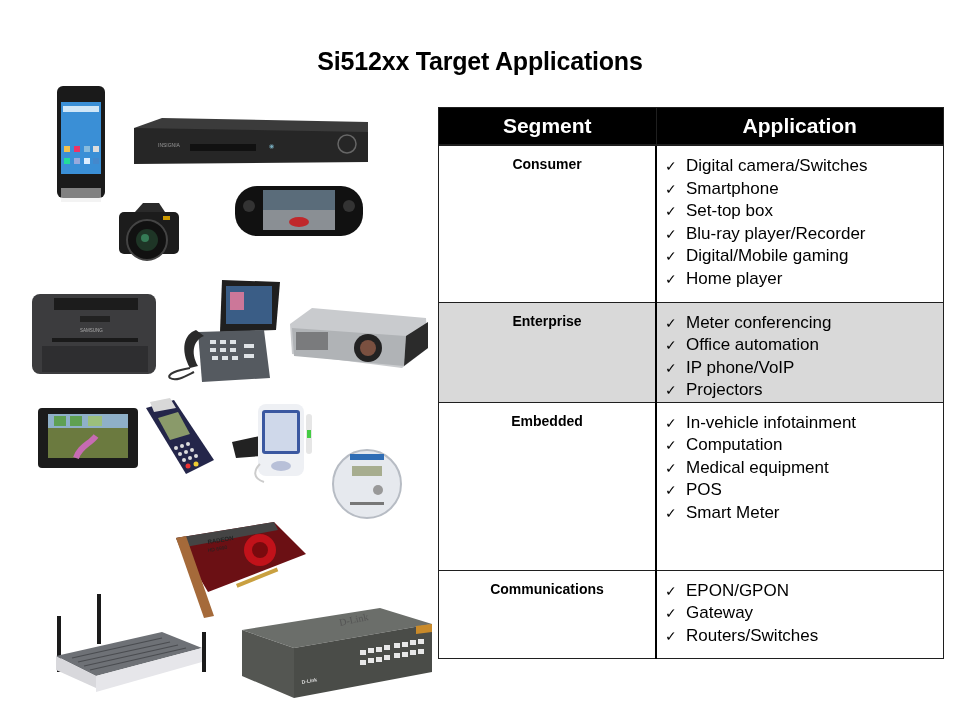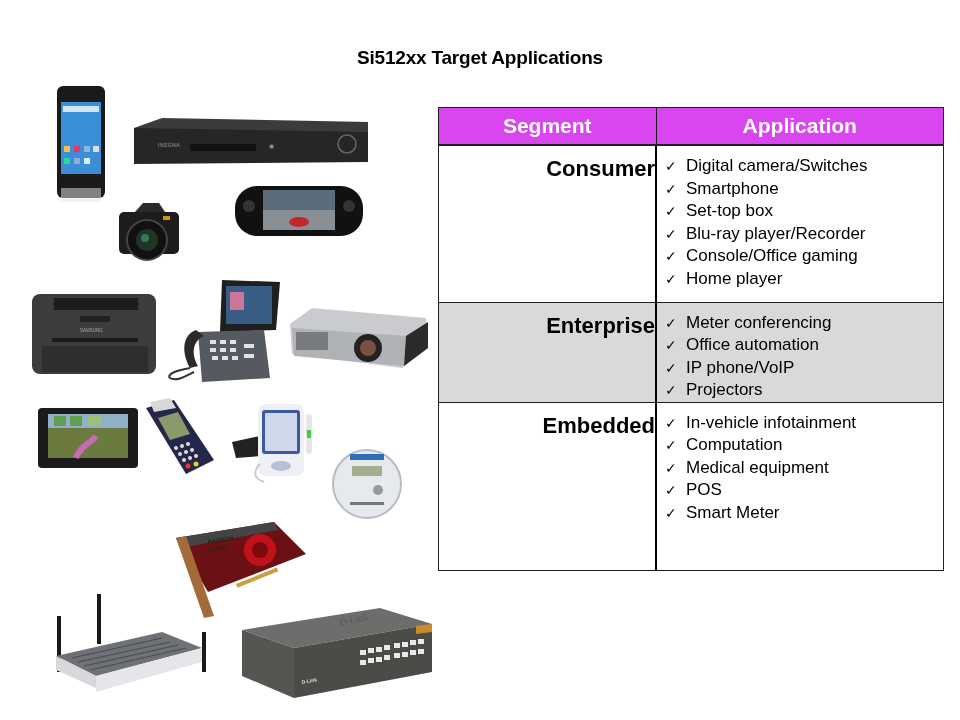--- a/index.html
+++ b/index.html
@@ -1,27 +1,27 @@
 <!DOCTYPE html>
 <html><head>
 <meta charset="utf-8">
 <style>
   html, body { margin:0; padding:0; }
   body { width:960px; height:720px; background:#ffffff; position:relative; overflow:hidden;
          font-family:"Liberation Sans", sans-serif; color:#000; }
   .title { position:absolute; left:0; top:47px; width:960px; text-align:center;
-           font-size:19px; font-weight:bold; letter-spacing:-0.2px; }
+           font-size:25px; font-weight:bold; letter-spacing:-0.2px; }
   
   .pic { position:absolute; }
   
   .tbl { position:absolute; left:438px; top:107px; width:506px; border-collapse:collapse; }
-  .tbl th { background:#d946ef; color:#fff; font-size:21px; font-weight:bold; height:36px;
+  .tbl th { background:#000000; color:#fff; font-size:21px; font-weight:bold; height:36px;
             border:1px solid #1f1f1f; border-bottom:2px solid #1f1f1f; padding:0; }
   .tbl td { border:1px solid #1f1f1f; vertical-align:top; padding:0; }
-  .tbl td.seg { width:216px; text-align:right; font-weight:bold; font-size:22px; padding-top:10px; border-right:2px solid #000; }
+  .tbl td.seg { width:216px; text-align:center; font-weight:bold; font-size:14px; padding-top:10px; border-right:2px solid #000; }
   .tbl td.app { font-size:17px; padding-top:9px; padding-left:8px; line-height:22.5px; }
   .tbl tr.alt td { background:#d9d9d9; }
   .app ul { list-style:none; margin:0; padding:0; }
   .app li { position:relative; padding-left:21px; }
   .app li .ck { position:absolute; left:0; top:0; font-size:14px; }
 </style>
 </head>
 <body>
 
 <div class="title">Si512xx Target Applications</div>
@@ -225,21 +225,21 @@
   <tbody>
 
     <tr style="height:157px">
       <td class="seg">Consumer</td>
       <td class="app">
         <ul>
           <li><span class="ck">✓</span><span>Digital camera/Switches</span></li>
           <li><span class="ck">✓</span><span>Smartphone</span></li>
           <li><span class="ck">✓</span><span>Set-top box</span></li>
           <li><span class="ck">✓</span><span>Blu-ray player/Recorder</span></li>
-          <li><span class="ck">✓</span><span>Console/Office gaming</span></li>
+          <li><span class="ck">✓</span><span>Digital/Mobile gaming</span></li>
           <li><span class="ck">✓</span><span>Home player</span></li>
         </ul>
       </td>
     </tr>
 
     <tr class="alt" style="height:84px">
       <td class="seg">Enterprise</td>
       <td class="app">
         <ul>
           <li><span class="ck">✓</span><span>Meter conferencing</span></li>
@@ -257,14 +257,24 @@
           <li><span class="ck">✓</span><span>In-vehicle infotainment</span></li>
           <li><span class="ck">✓</span><span>Computation</span></li>
           <li><span class="ck">✓</span><span>Medical equipment</span></li>
           <li><span class="ck">✓</span><span>POS</span></li>
           <li><span class="ck">✓</span><span>Smart Meter</span></li>
         </ul>
       </td>
     </tr>
 
 
+    <tr style="height:88px">
+      <td class="seg">Communications</td>
+      <td class="app">
+        <ul>
+          <li><span class="ck">✓</span><span>EPON/GPON</span></li>
+          <li><span class="ck">✓</span><span>Gateway</span></li>
+          <li><span class="ck">✓</span><span>Routers/Switches</span></li>
+        </ul>
+      </td>
+    </tr>
   </tbody>
 </table>
 
 </body></html>

